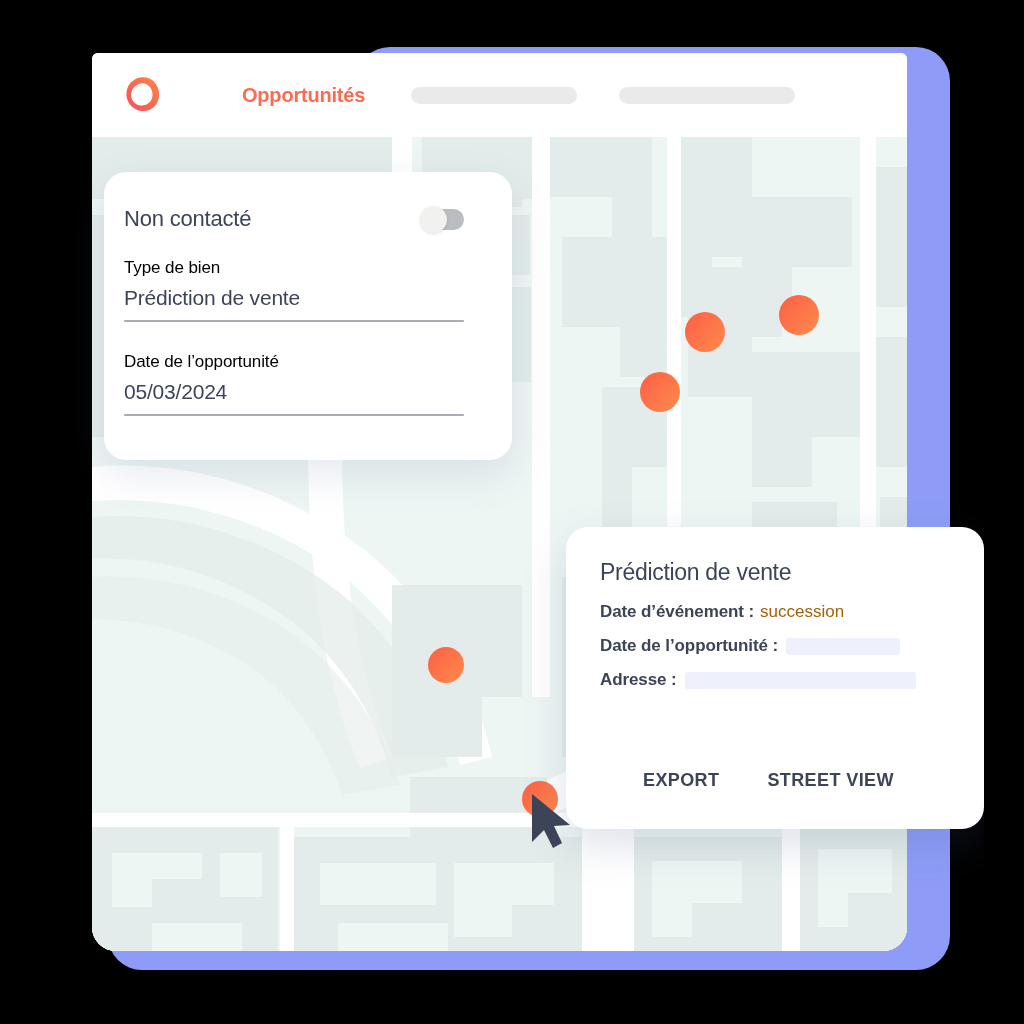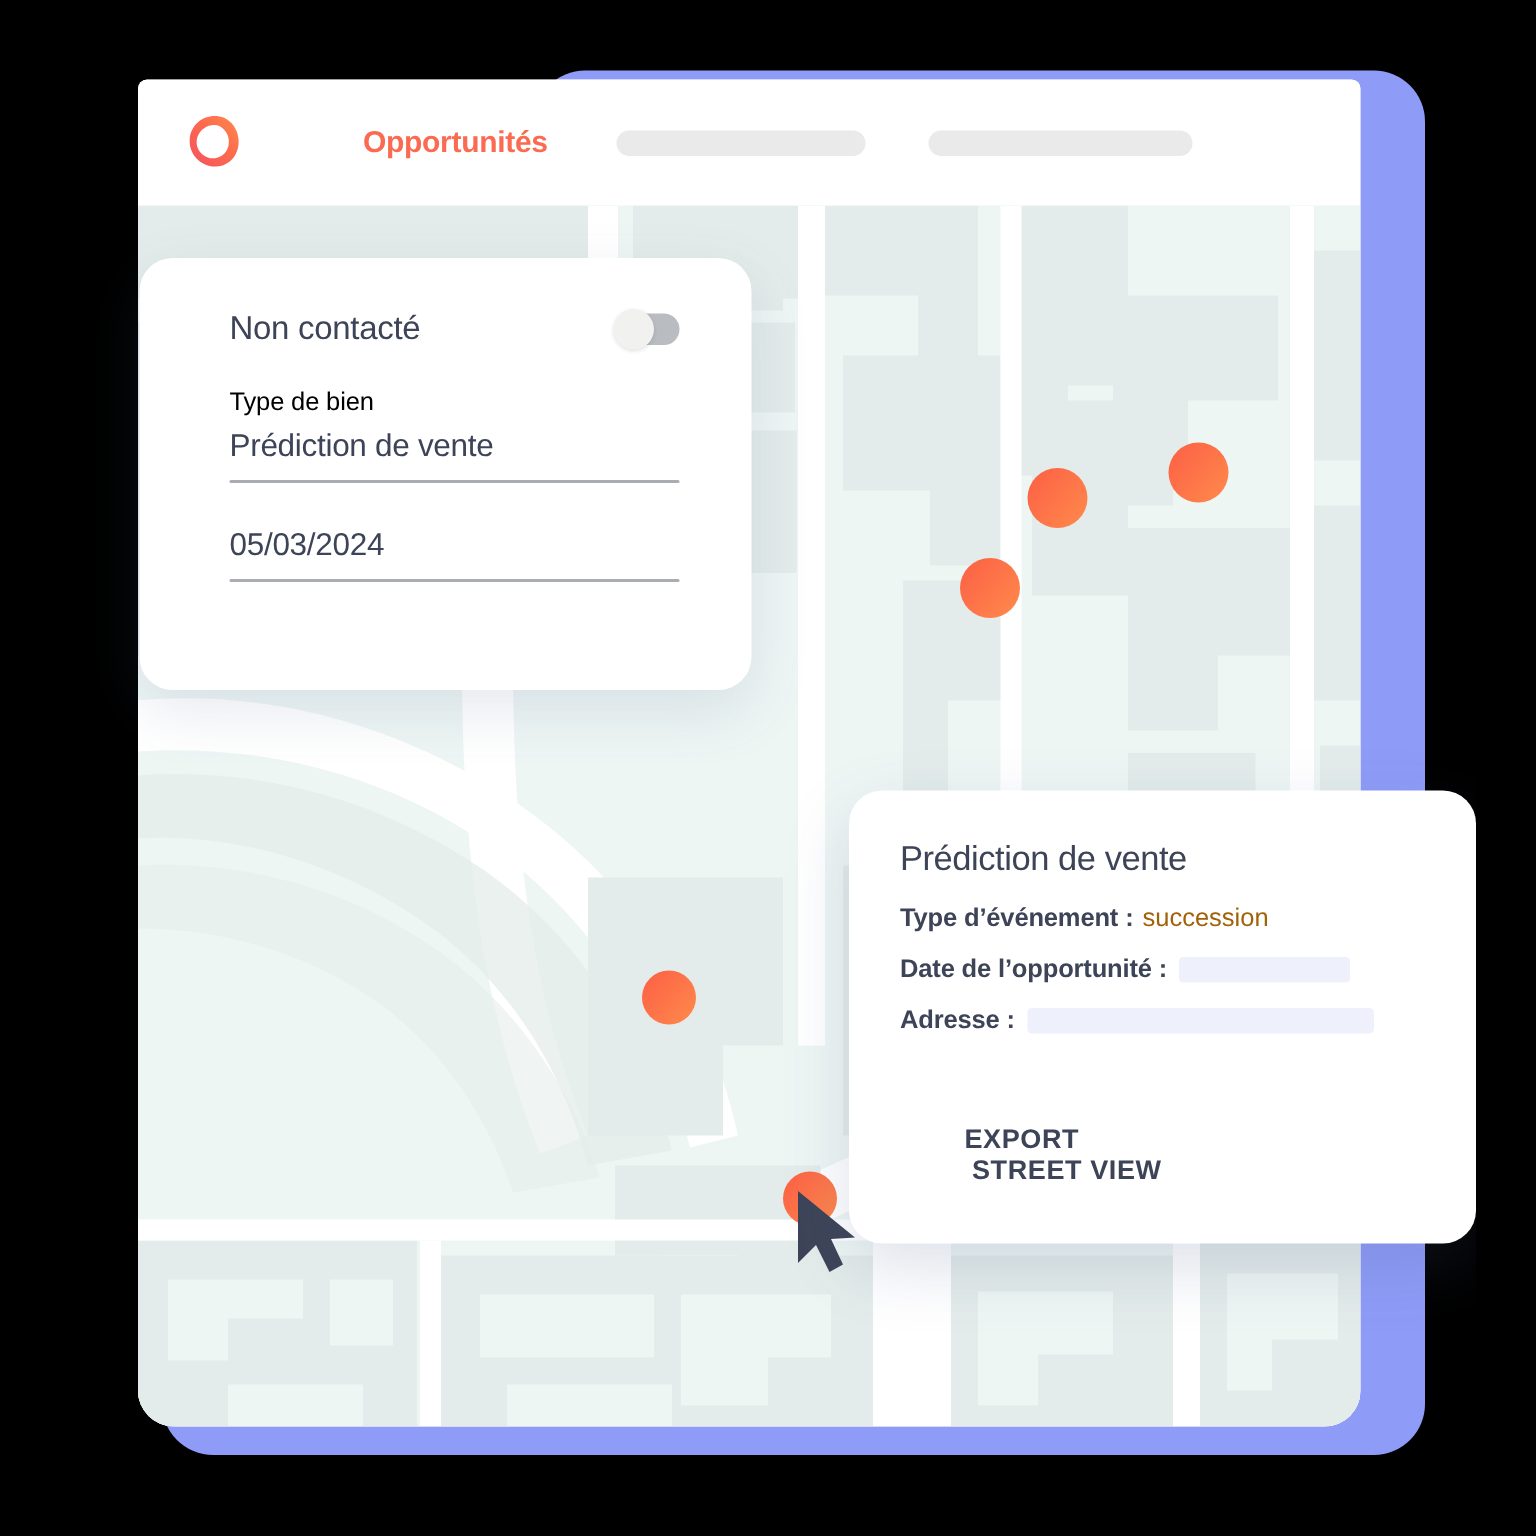--- a/index.html
+++ b/index.html
@@ -103,28 +103,28 @@
   #mouse-cursor {
     position: absolute;
     width: 46px;
     height: 58px;
     pointer-events: none;
   }
 
   
   #filter-card {
     position: absolute;
-    left: 93px;
+    left: 104px;
     top: 172px;
     width: 408px;
     height: 288px;
     background: #ffffff;
     border-radius: 22px;
     box-shadow: 0 14px 40px rgba(80, 100, 140, 0.14);
-    padding: 34px 48px 0 60px;
+    padding: 34px 48px 0 20px;
     box-sizing: border-box;
   }
   #filter-toggle-row {
     display: flex;
     align-items: center;
     justify-content: space-between;
   }
   #filter-toggle-label {
     font-size: 22px;
     color: #3d4458;
@@ -210,21 +210,20 @@
     background: #eef1fb;
     border-radius: 3px;
     margin-left: 8px;
   }
   #popup-actions {
     position: absolute;
     left: 34px;
     right: 34px;
     bottom: 38px;
     display: flex;
-    flex-direction: column;
   }
   .popup-action {
     font-size: 18px;
     font-weight: 700;
     color: #3d4458;
     letter-spacing: 0.4px;
     cursor: pointer;
   }
   #popup-action-export { margin-left: 43px; }
   #popup-action-streetview { margin-left: 48px; }
@@ -382,32 +381,33 @@
       </div>
     </div>
 
     <div class="field-group">
       <div class="field-label">Type de bien</div>
       <div class="field-value">Prédiction de vente</div>
       <div class="field-underline"></div>
     </div>
 
     <div class="field-group" id="field-group-date">
+      <div class="field-label">Date de l’opportunité</div>
       <div class="field-value">05/03/2024</div>
       <div class="field-underline"></div>
     </div>
   </div>
 
   <div id="detail-popup">
     <div id="popup-title">Prédiction de vente</div>
 
     <div id="popup-rows">
 
       <div class="popup-row">
-        <span class="popup-key">Type d’événement :</span>
+        <span class="popup-key">Date d’événement :</span>
         <span class="popup-val-text">succession</span>
       </div>
 
 
       <div class="popup-row">
         <span class="popup-key">Date de l’opportunité :</span>
         <span class="popup-val-redacted" style="width:114px;"></span>
       </div>
 
       <div class="popup-row">

